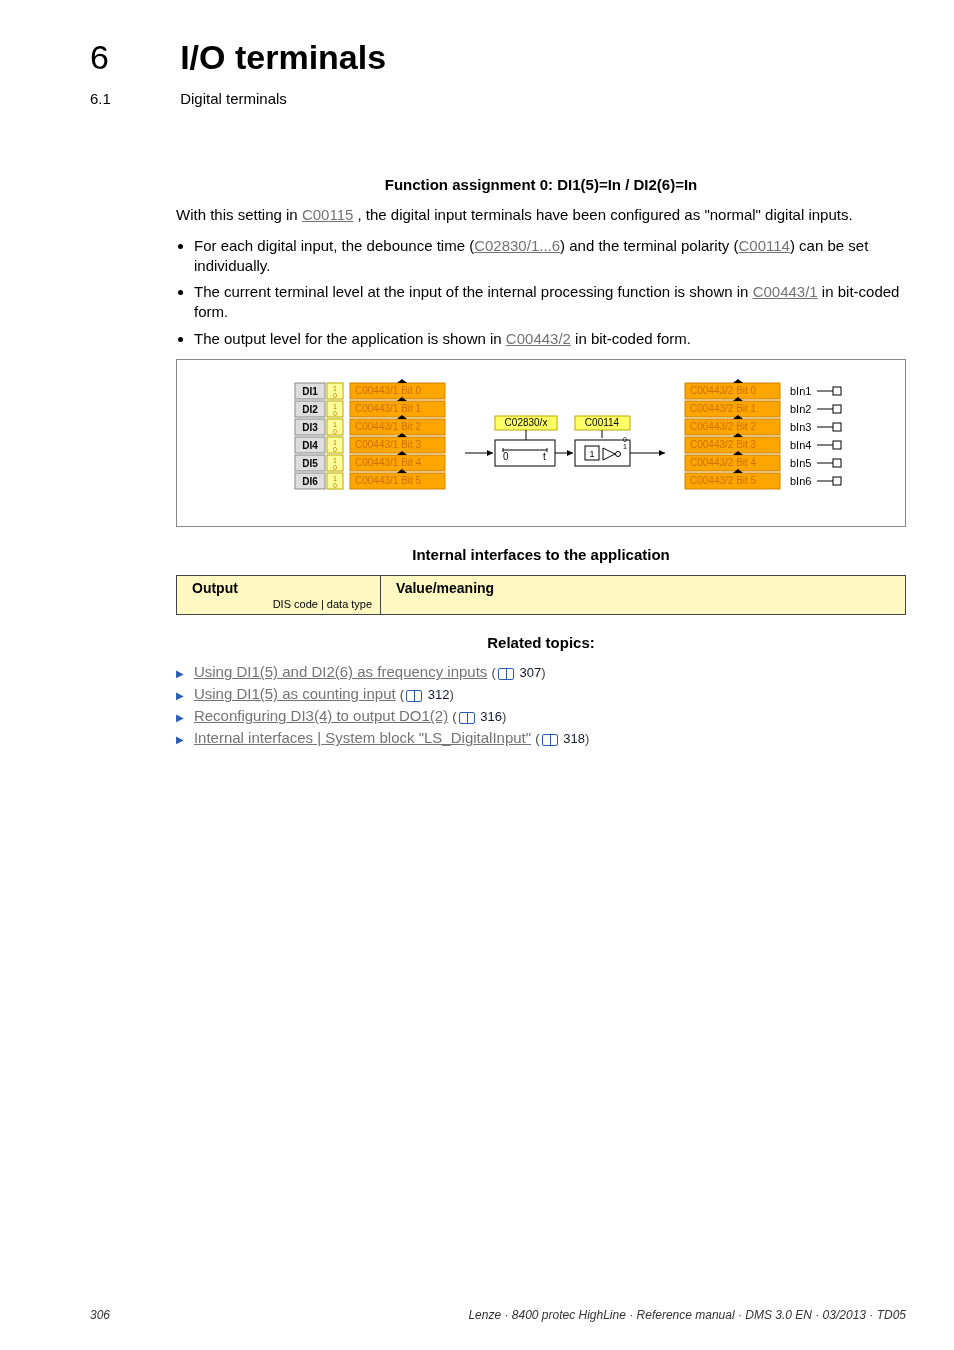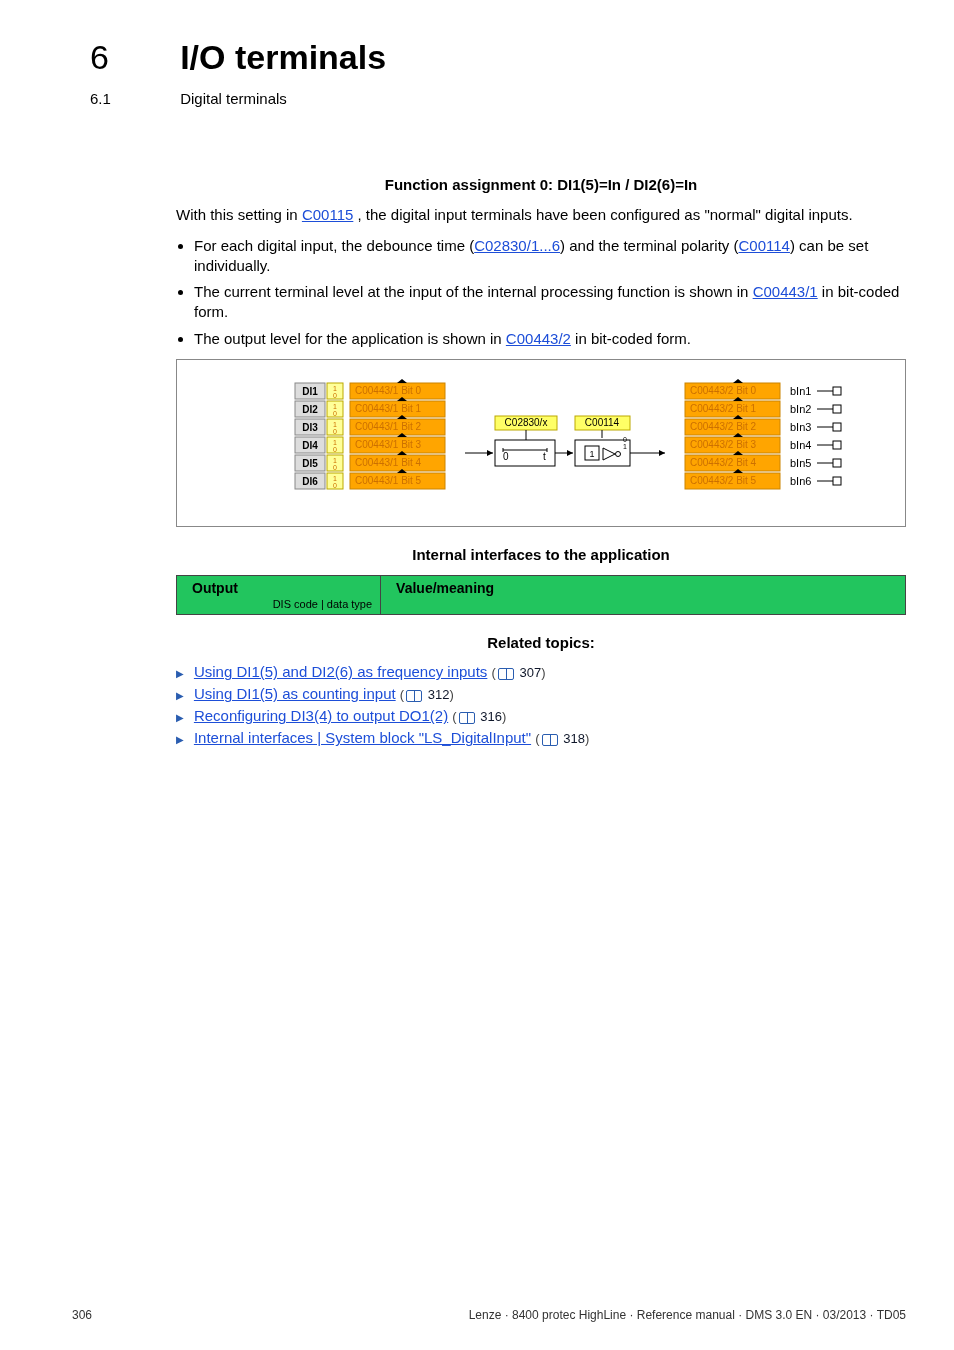--- a/index.html
+++ b/index.html
@@ -45,21 +45,21 @@
     letter-spacing: 3px;
     overflow: hidden;
     white-space: nowrap;
   }
   .secrow { display:flex; }
   .secnum { width:86px; font-weight:bold; font-size:17px; flex:none; }
   .sectitle { font-weight:bold; font-size:17px; }
   .indent { margin-left: 86px; }
   .bold { font-weight: bold; text-align: center; }
   .para { margin: 10px 0; line-height: 1.35; }
-  a.link { color: #1d4ed8; text-decoration: underline; }
+  a.link { color: #737373; text-decoration: underline; }
   a.linknound { color: #0f172a; text-decoration: none; }
   ul.bullets { margin: 6px 0 6px 18px; padding:0; }
   ul.bullets > li { margin: 6px 0; line-height:1.35; }
   .figbox {
     border: 1px solid #888;
     margin: 10px 0 18px 0;
     padding: 18px 10px;
   }
   .figinner { display:flex; justify-content:flex-end; }
   svg { display:block; }
@@ -68,35 +68,36 @@
     border-collapse: collapse;
     width: 100%;
     font-size: 14px;
     margin: 6px 0 18px 0;
   }
   table.out th, table.out td {
     border: 1px solid #444;
     padding: 4px 8px;
     vertical-align: top;
   }
-  table.out th { background: #22c55e; text-align:left; font-weight:bold;padding-left:15px; }
+  table.out th { background: #fef9c3; text-align:left; font-weight:bold;padding-left:15px; }
   .thsub { font-size:11px; font-weight:normal; display:block; text-align:right; margin-top:2px; }
   .tdsub { font-size:11px; display:block; text-align:right; margin-top:2px; }
   .related li { list-style:none; margin:5px 0; }
   .related li::before { content:"\25B6"; color:#2a5db0; font-size:10px; margin-right:6px; }
   .smallgrey { color:#444; font-size:13px; }
   .pagefoot {
     position:absolute;
     bottom:28px;
-    left:72px;
+    left:90px;
     right:48px;
     display:flex;
     justify-content:space-between;
     font-size:12px;
     color:#333;
+    font-style:italic;
   }
   .bookicon {
     display:inline-block;
     width:14px; height:10px;
     border:1px solid #2a5db0;
     border-radius:2px;
     position:relative;
     margin:0 2px;
     vertical-align:middle;
   }

